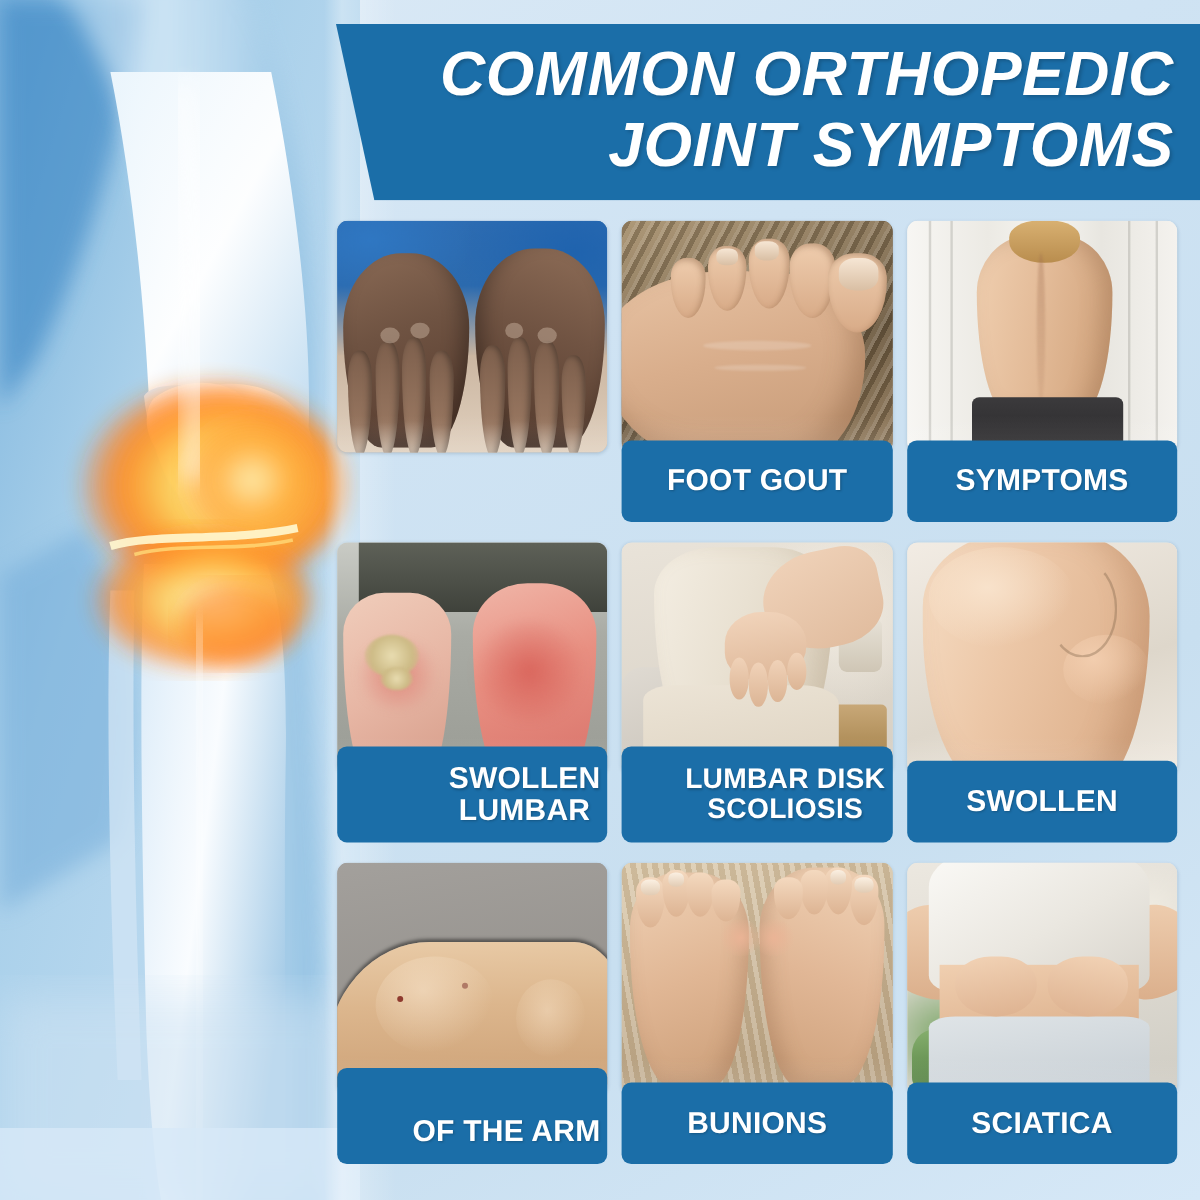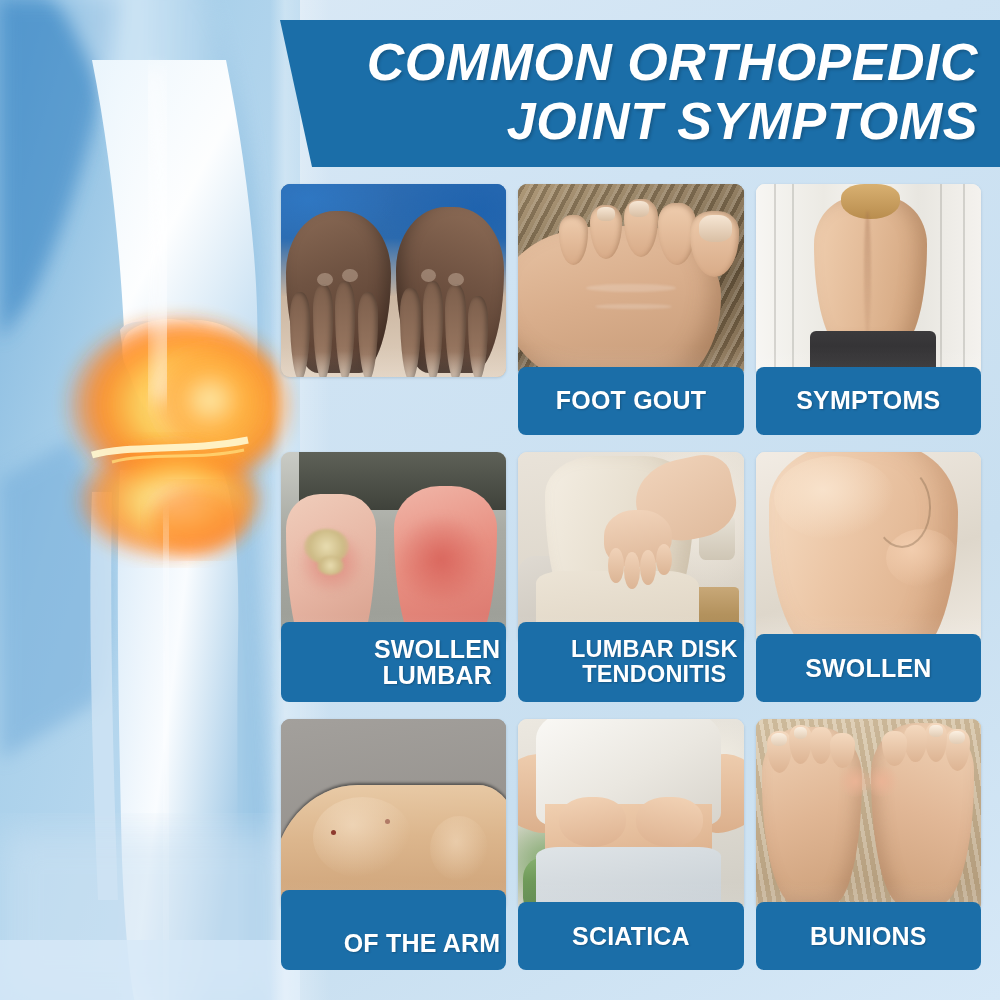--- a/index.html
+++ b/index.html
@@ -456,21 +456,21 @@
           <div class="sk arm"></div>
           <div class="sk hand"></div>
           <div class="sk fingr" style="left:40%;top:50%;width:7%;height:18%"></div>
           <div class="sk fingr" style="left:47%;top:52%;width:7%;height:19%"></div>
           <div class="sk fingr" style="left:54%;top:51%;width:7%;height:18%"></div>
           <div class="sk fingr" style="left:61%;top:48%;width:7%;height:16%"></div>
           <div class="photo-veil"></div>
         </div>
       </div>
       <div class="card-label two-line small">
-        <span><span>LUMBAR DISK</span><br><span>TENDONITIS</span></span>
+        <span><span>LUMBAR DISK</span><br><span>SCOLIOSIS</span></span>
       </div>
     </div>
 
     <div class="card">
       <div class="card-photo">
         <div class="scene p6">
           <div class="sk roomk"></div>
           <div class="sk bodyk"></div>
           <div class="sk hump"></div>
           <div class="sk breast"></div>
@@ -490,40 +490,20 @@
           <div class="sk armt"></div>
           <div class="sk bicep"></div>
           <div class="sk elbow"></div>
           <div class="sk mole" style="left:22%;bottom:40%"></div>
           <div class="sk mole" style="left:46%;bottom:46%;background:#b07a66"></div>
           <div class="photo-veil"></div>
         </div>
       </div>
       <div class="card-label two-line">
         <span><br><span>OF THE ARM</span></span>
-      </div>
-    </div>
-
-    <div class="card">
-      <div class="card-photo">
-        <div class="scene p9">
-          <div class="sk rooms"></div>
-          <div class="sk plant"></div>
-          <div class="sk armL9"></div>
-          <div class="sk armR9"></div>
-          <div class="sk shirt"></div>
-          <div class="sk skinb"></div>
-          <div class="sk jeans"></div>
-          <div class="sk handL9"></div>
-          <div class="sk handR9"></div>
-          <div class="photo-veil"></div>
-        </div>
-      </div>
-      <div class="card-label">
-        <span>SCIATICA</span>
       </div>
     </div>
 
     <div class="card">
       <div class="card-photo">
         <div class="scene p8">
           <div class="sk rug"></div>
           <div class="sk footL"></div>
           <div class="sk footR"></div>
           <div class="sk toeb" style="left:5%;top:6%;width:11%;height:22%"></div>
@@ -541,14 +521,34 @@
           <div class="sk bump" style="left:36%;top:24%;width:16%;height:16%"></div>
           <div class="sk bump" style="right:36%;top:24%;width:16%;height:16%"></div>
           <div class="photo-veil"></div>
         </div>
       </div>
       <div class="card-label">
         <span>BUNIONS</span>
       </div>
     </div>
 
+    <div class="card">
+      <div class="card-photo">
+        <div class="scene p9">
+          <div class="sk rooms"></div>
+          <div class="sk plant"></div>
+          <div class="sk armL9"></div>
+          <div class="sk armR9"></div>
+          <div class="sk shirt"></div>
+          <div class="sk skinb"></div>
+          <div class="sk jeans"></div>
+          <div class="sk handL9"></div>
+          <div class="sk handR9"></div>
+          <div class="photo-veil"></div>
+        </div>
+      </div>
+      <div class="card-label">
+        <span>SCIATICA</span>
+      </div>
+    </div>
+
   </div>
 </div>
 
 </body></html>

